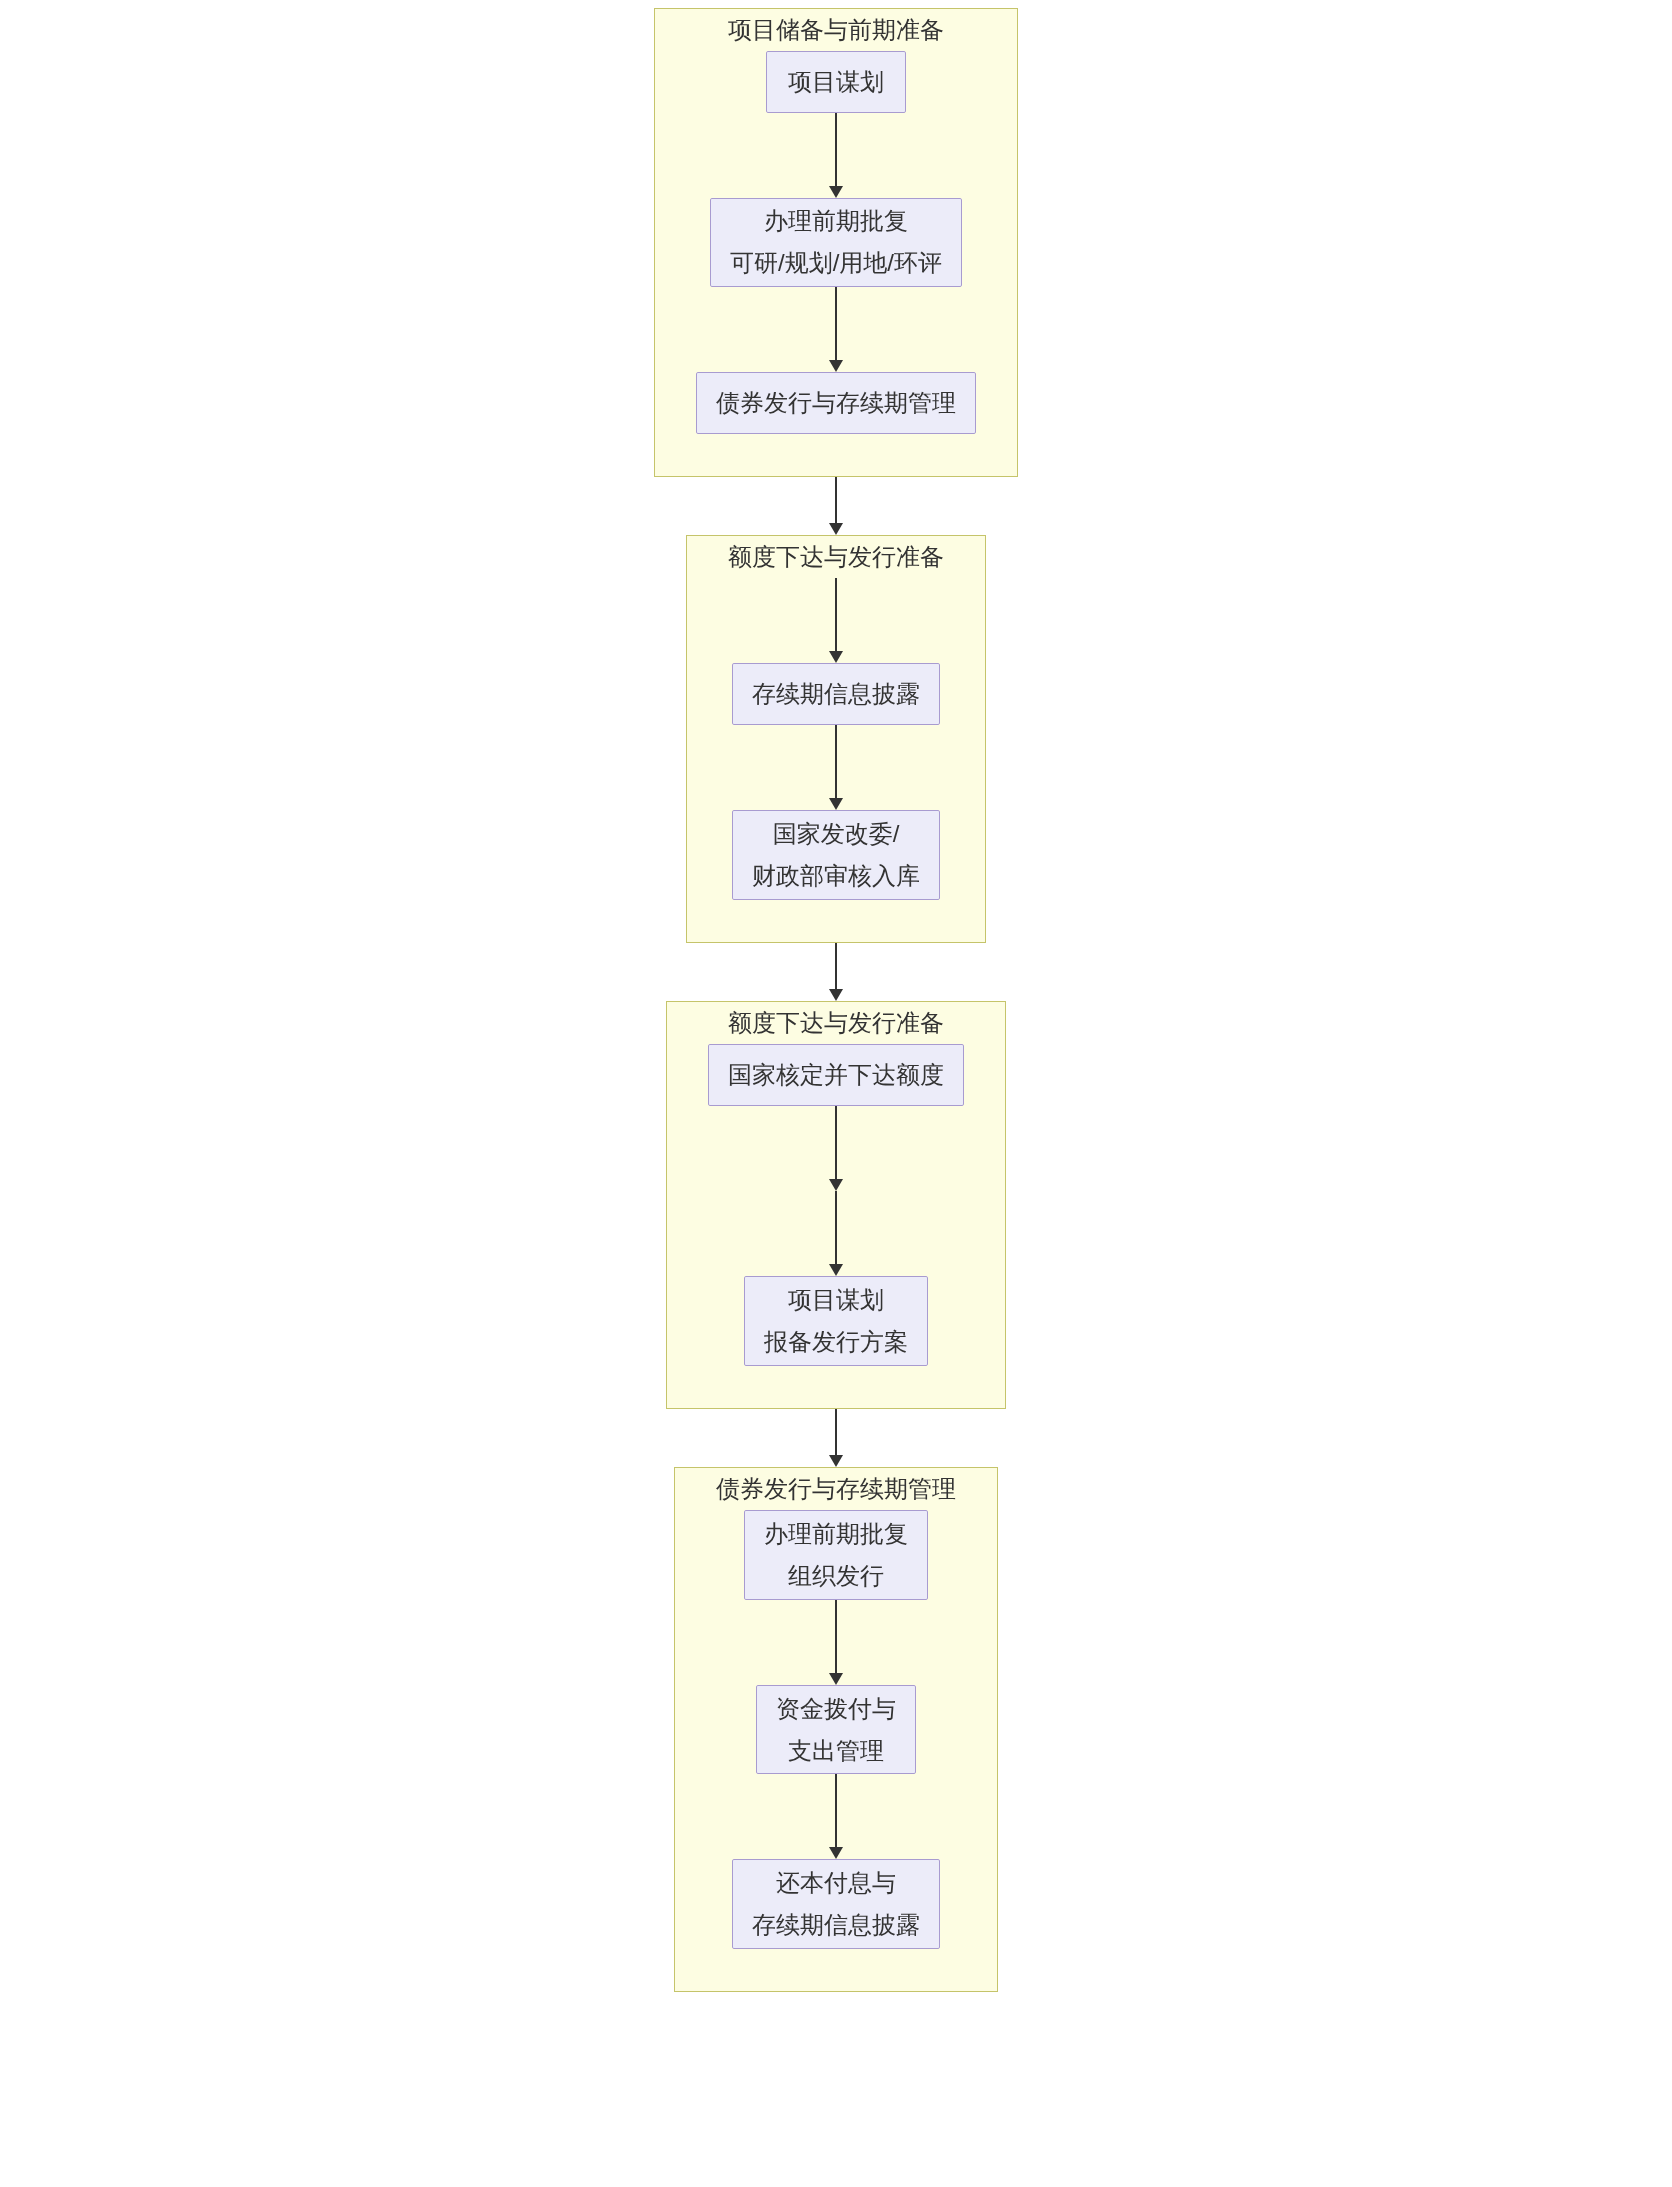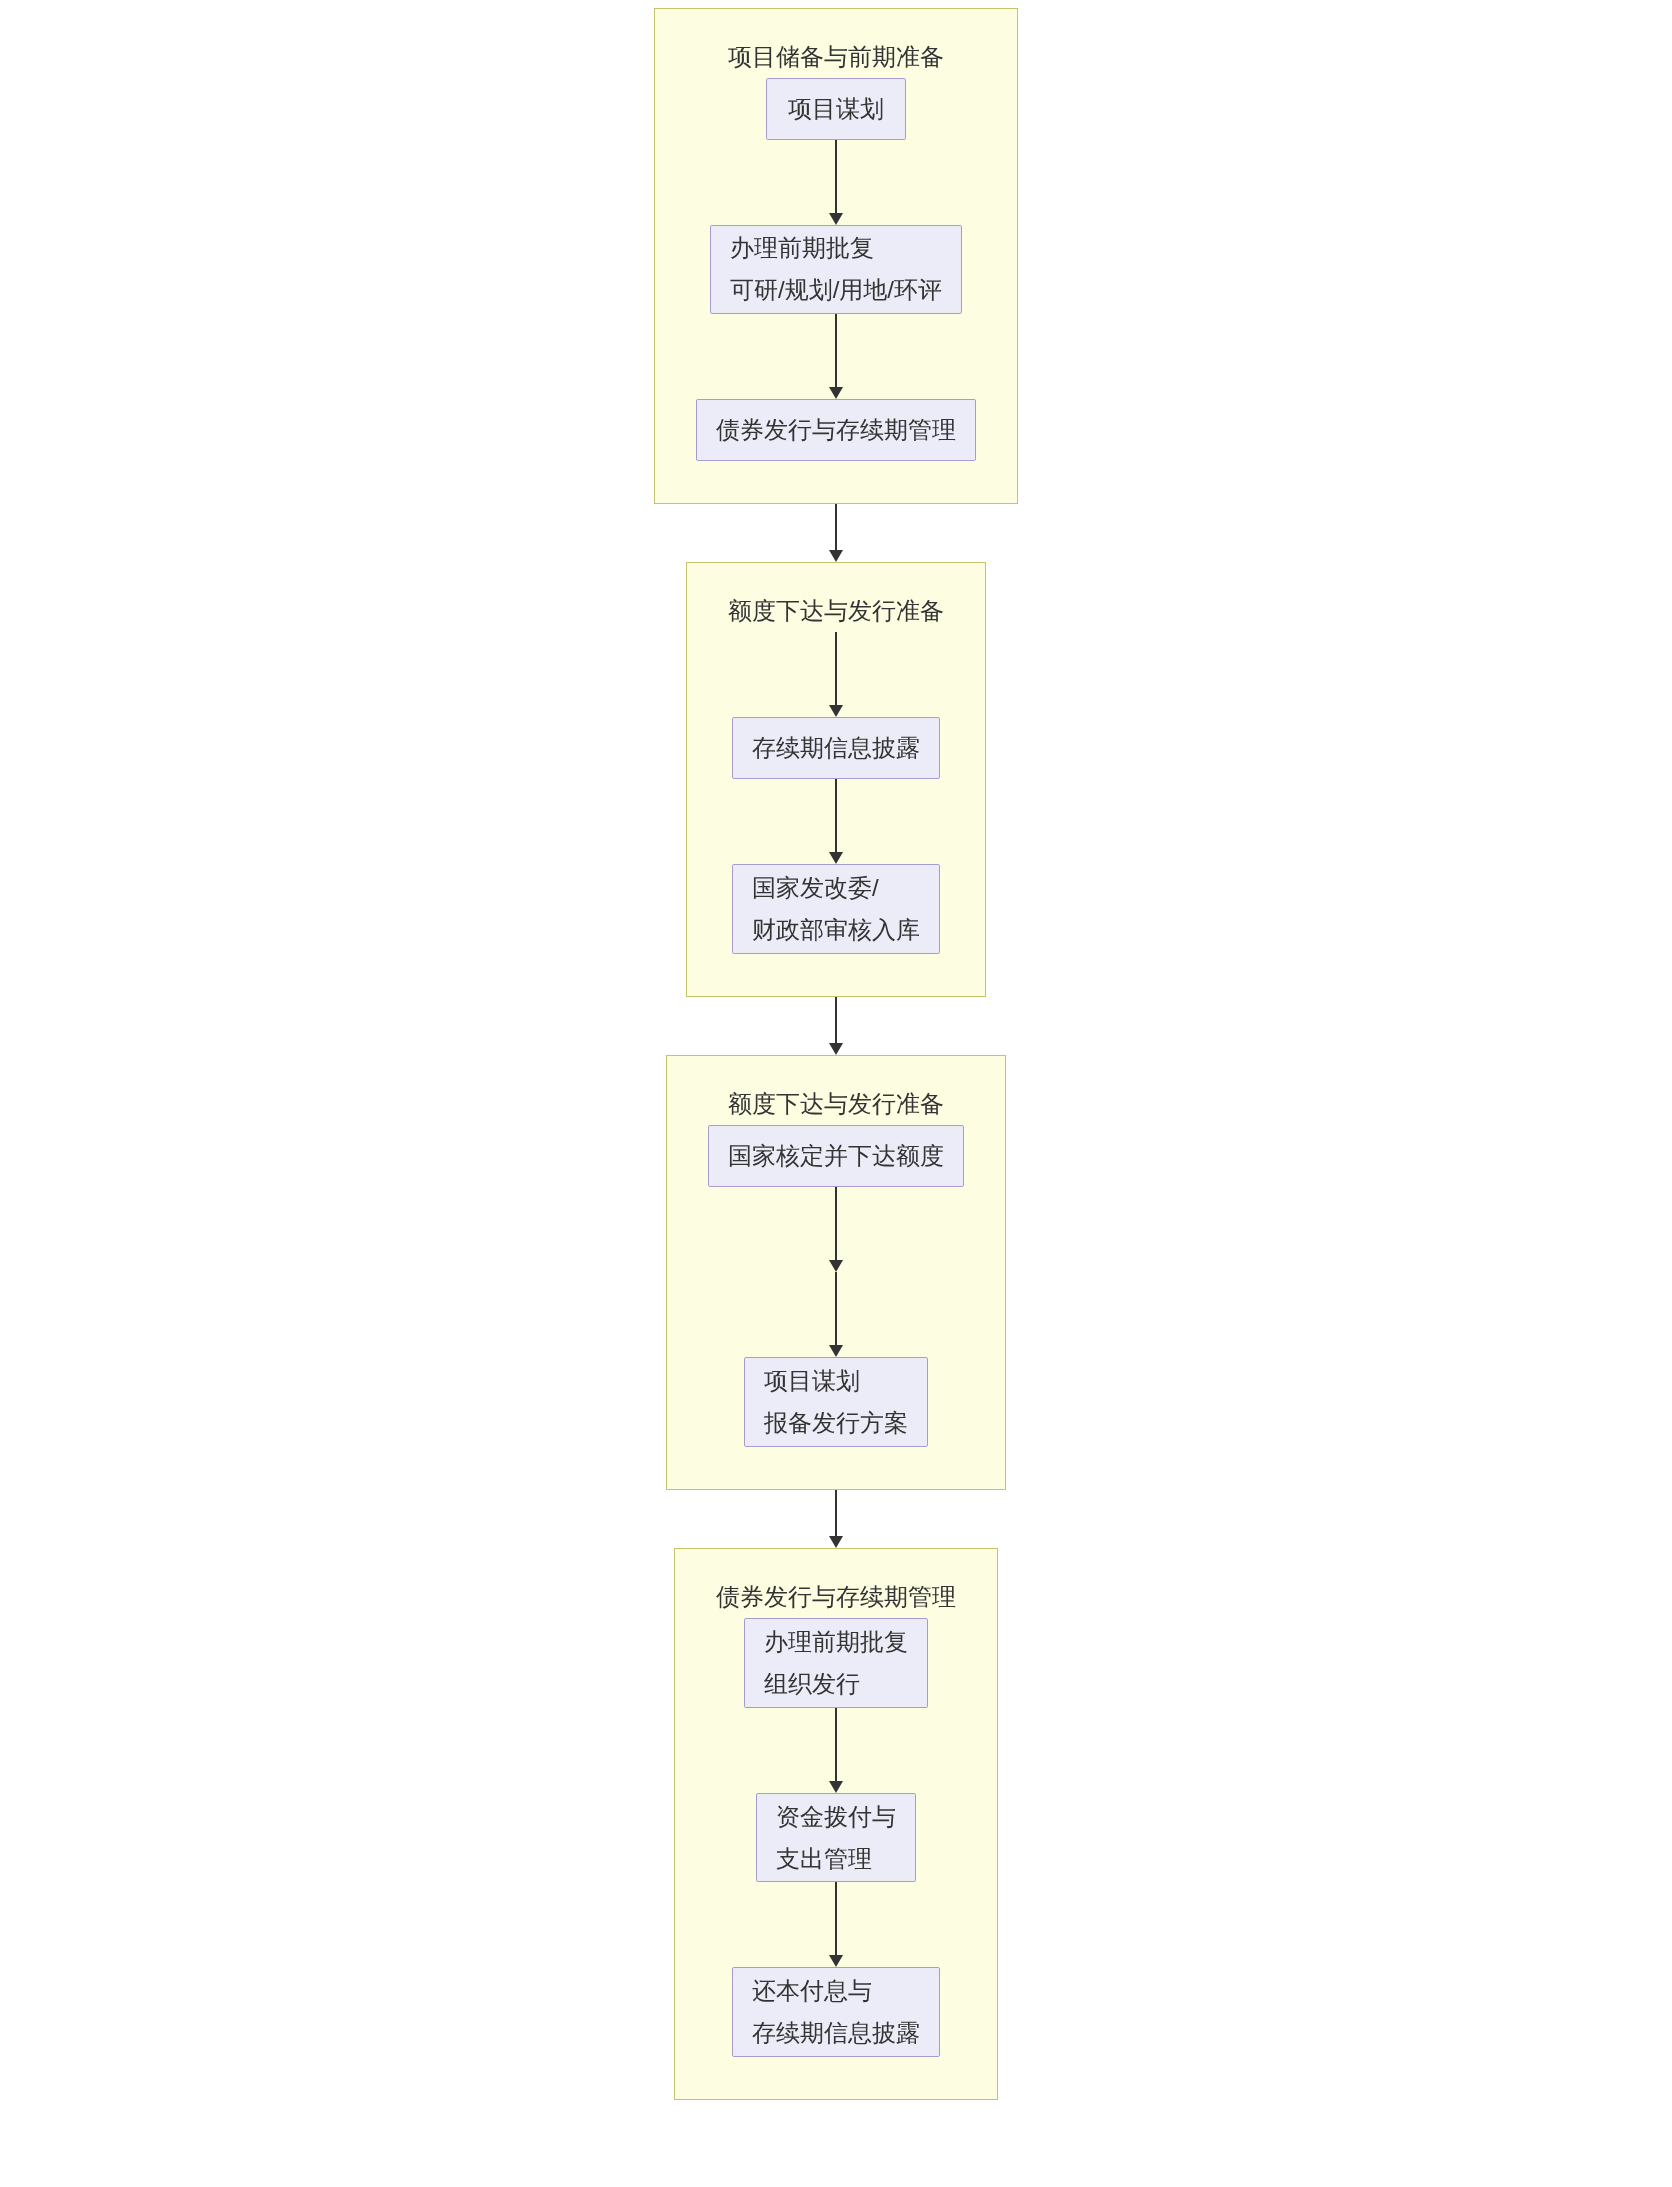--- a/index.html
+++ b/index.html
@@ -39,32 +39,31 @@
     align-items: center;
   }
   .group-title {
     height: 42px;
     display: flex;
     align-items: center;
     justify-content: center;
     font-size: 24px;
     color: var(--text-color);
     white-space: nowrap;
-    margin-top: 27px;
   }
   .node {
     min-height: 62px;
     min-width: 140px;
     background: var(--node-fill);
     border: 1.9px solid var(--node-border);
     border-radius: 1.9px;
     display: flex;
     align-items: center;
     justify-content: center;
-    text-align: left;
+    text-align: center;
     padding: 1.9px 18.6px;
     font-size: 24px;
     line-height: 42px;
     color: var(--text-color);
     white-space: pre-line;
   }
   .arrow {
     display: flex;
     flex-direction: column;
     align-items: center;

